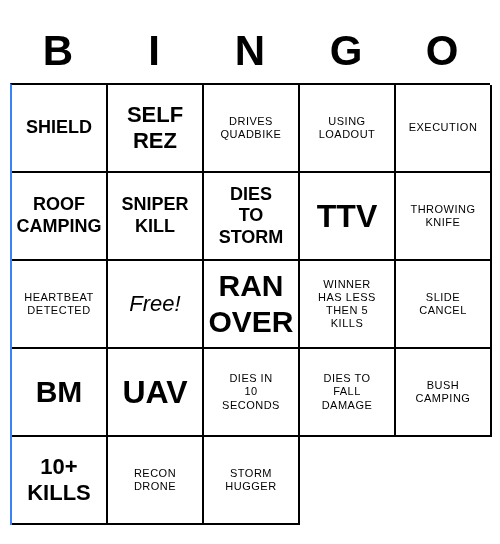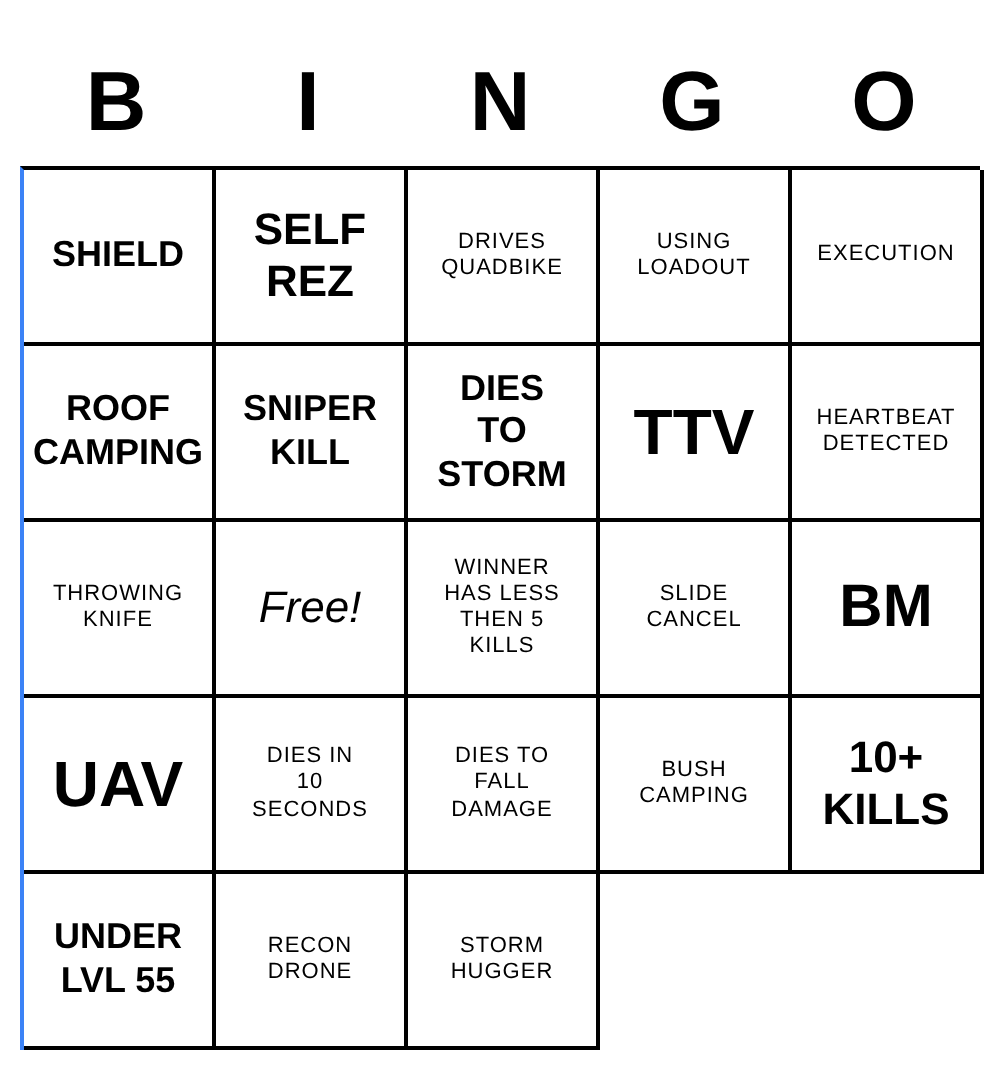--- a/index.html
+++ b/index.html
@@ -131,27 +131,30 @@
         <div class="bingo-cell">
           <span class="cell-text text-medium">SNIPER<br>KILL</span>
         </div>
         <div class="bingo-cell">
           <span class="cell-text text-medium">DIES<br>TO<br>STORM</span>
         </div>
         <div class="bingo-cell">
           <span class="cell-text text-huge">TTV</span>
         </div>
         <div class="bingo-cell">
+          <span class="cell-text text-small">THROWING<br>KNIFE</span>
+        </div>
+        <div class="bingo-cell">
           <span class="cell-text text-small">HEARTBEAT<br>DETECTED</span>
         </div>
         <div class="bingo-cell">
-          <span class="cell-text text-small">THROWING<br>KNIFE</span>
+          <span class="cell-text free-cell">Free!</span>
         </div>
         <div class="bingo-cell">
-          <span class="cell-text free-cell">Free!</span>
+          <span class="cell-text text-xlarge">RAN<br>OVER</span>
         </div>
         <div class="bingo-cell">
           <span class="cell-text text-small">WINNER<br>HAS LESS<br>THEN 5<br>KILLS</span>
         </div>
         <div class="bingo-cell">
           <span class="cell-text text-small">SLIDE<br>CANCEL</span>
         </div>
         <div class="bingo-cell">
           <span class="cell-text text-xlarge">BM</span>
         </div>
@@ -164,23 +167,20 @@
         <div class="bingo-cell">
           <span class="cell-text text-small">DIES TO<br>FALL<br>DAMAGE</span>
         </div>
         <div class="bingo-cell">
           <span class="cell-text text-small">BUSH<br>CAMPING</span>
         </div>
         <div class="bingo-cell">
           <span class="cell-text text-large">10+<br>KILLS</span>
         </div>
         <div class="bingo-cell">
-          <span class="cell-text text-medium">UNDER<br>LVL 55</span>
-        </div>
-        <div class="bingo-cell">
           <span class="cell-text text-small">RECON<br>DRONE</span>
         </div>
         <div class="bingo-cell">
           <span class="cell-text text-small">STORM<br>HUGGER</span>
         </div>
       </div>
     </div>
 </div>
 
 </body></html>

